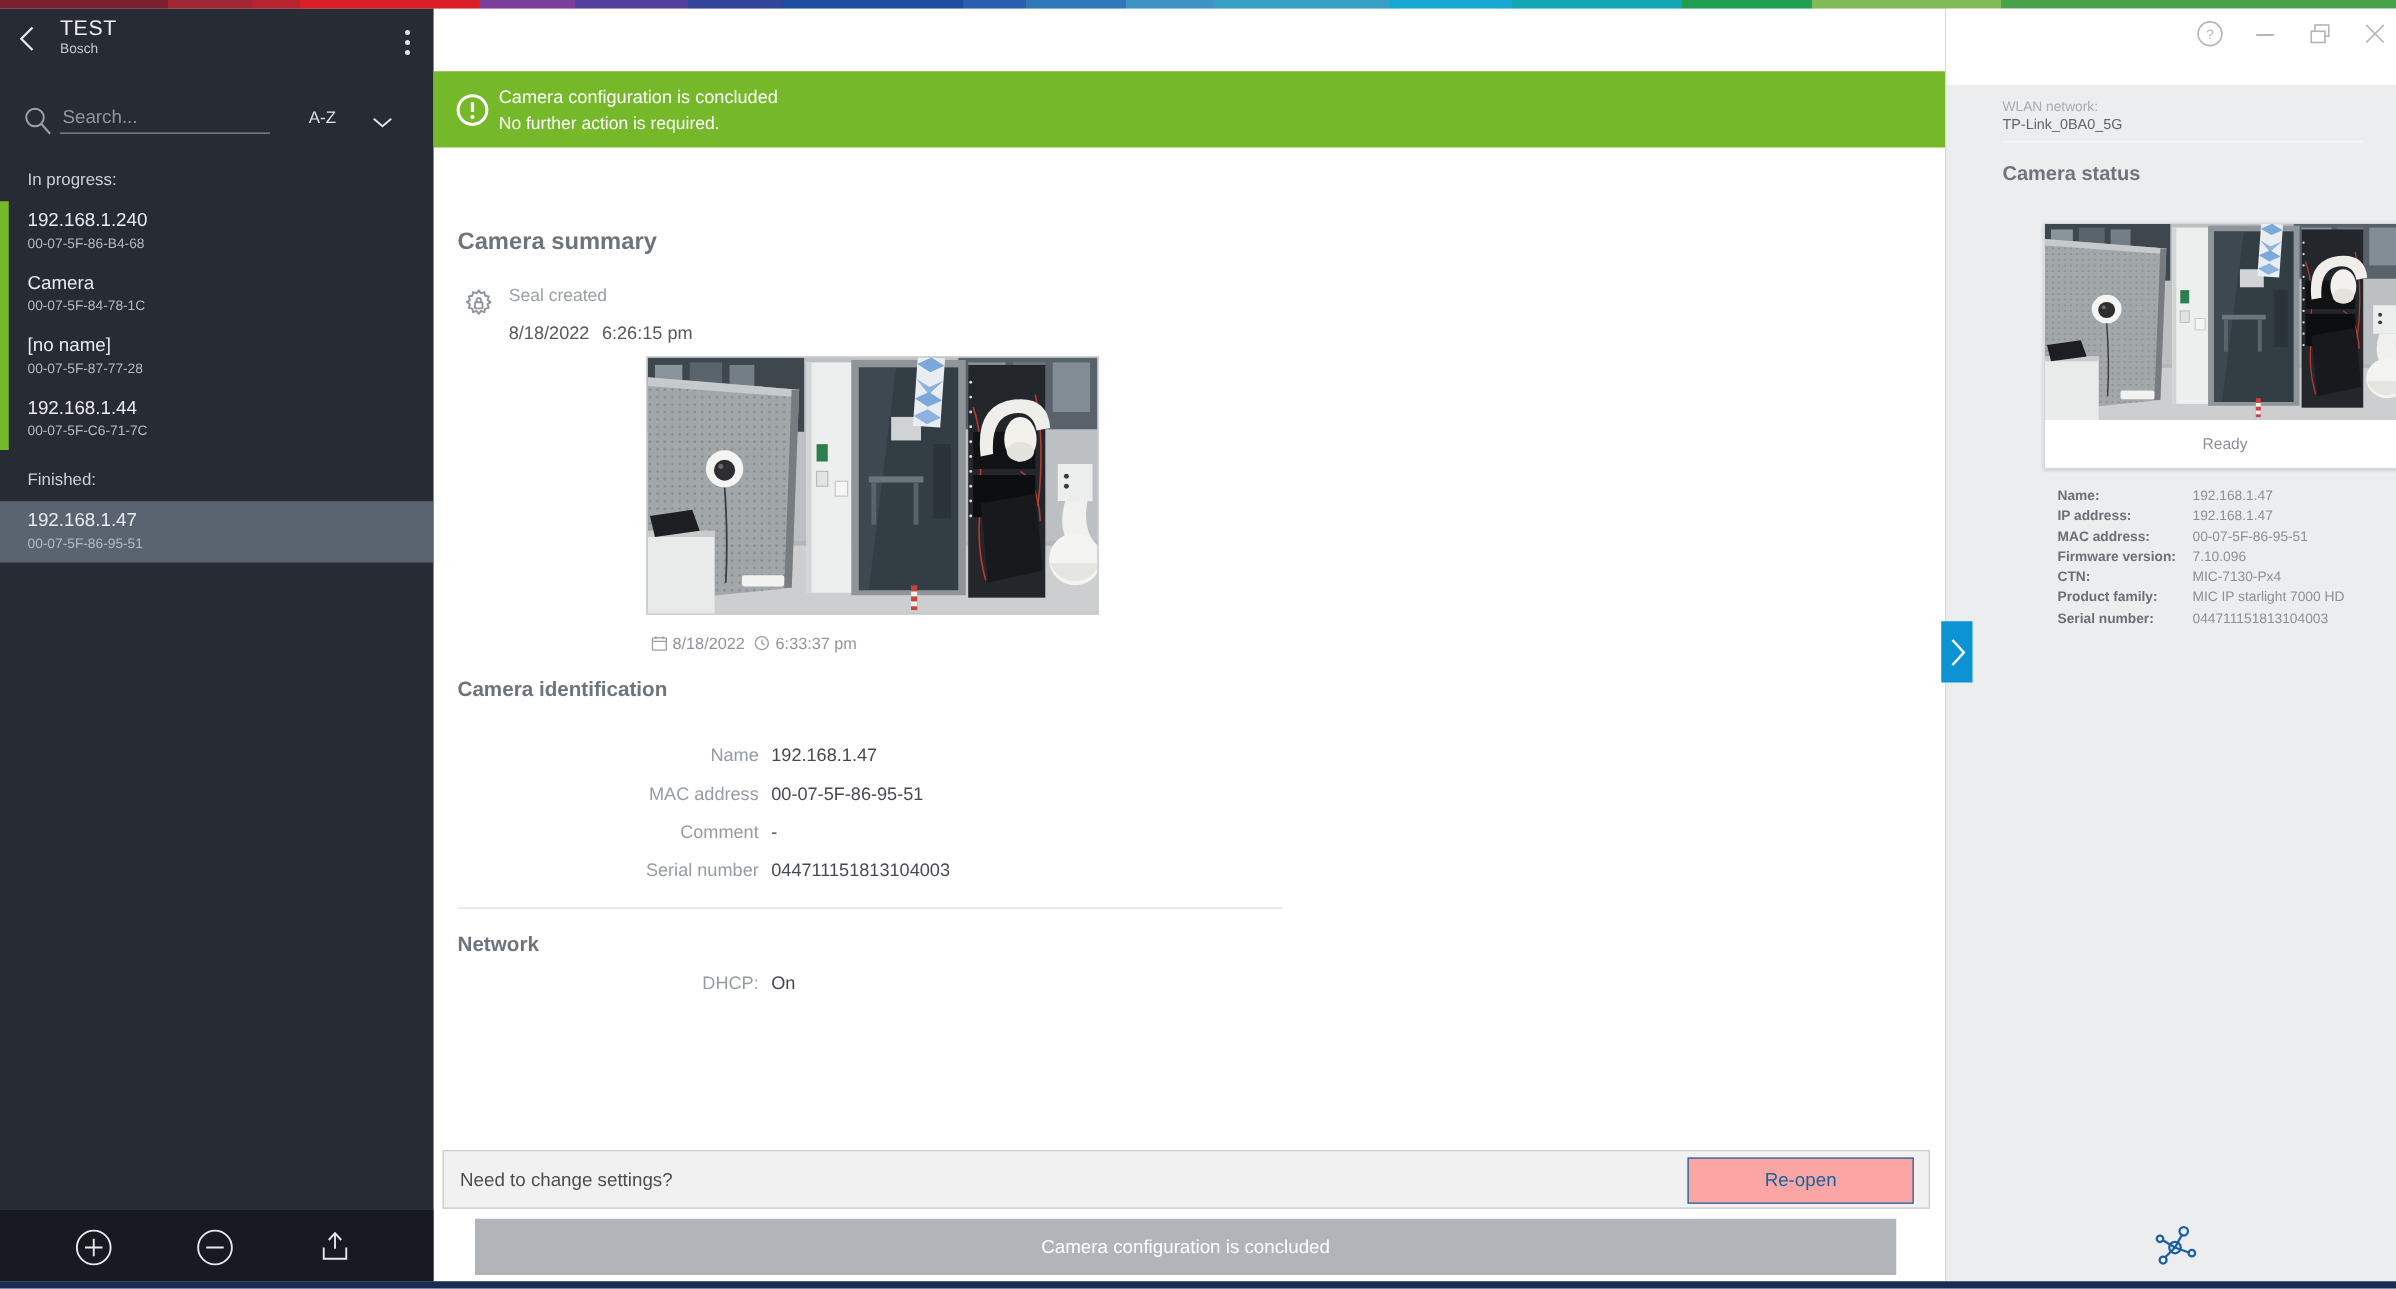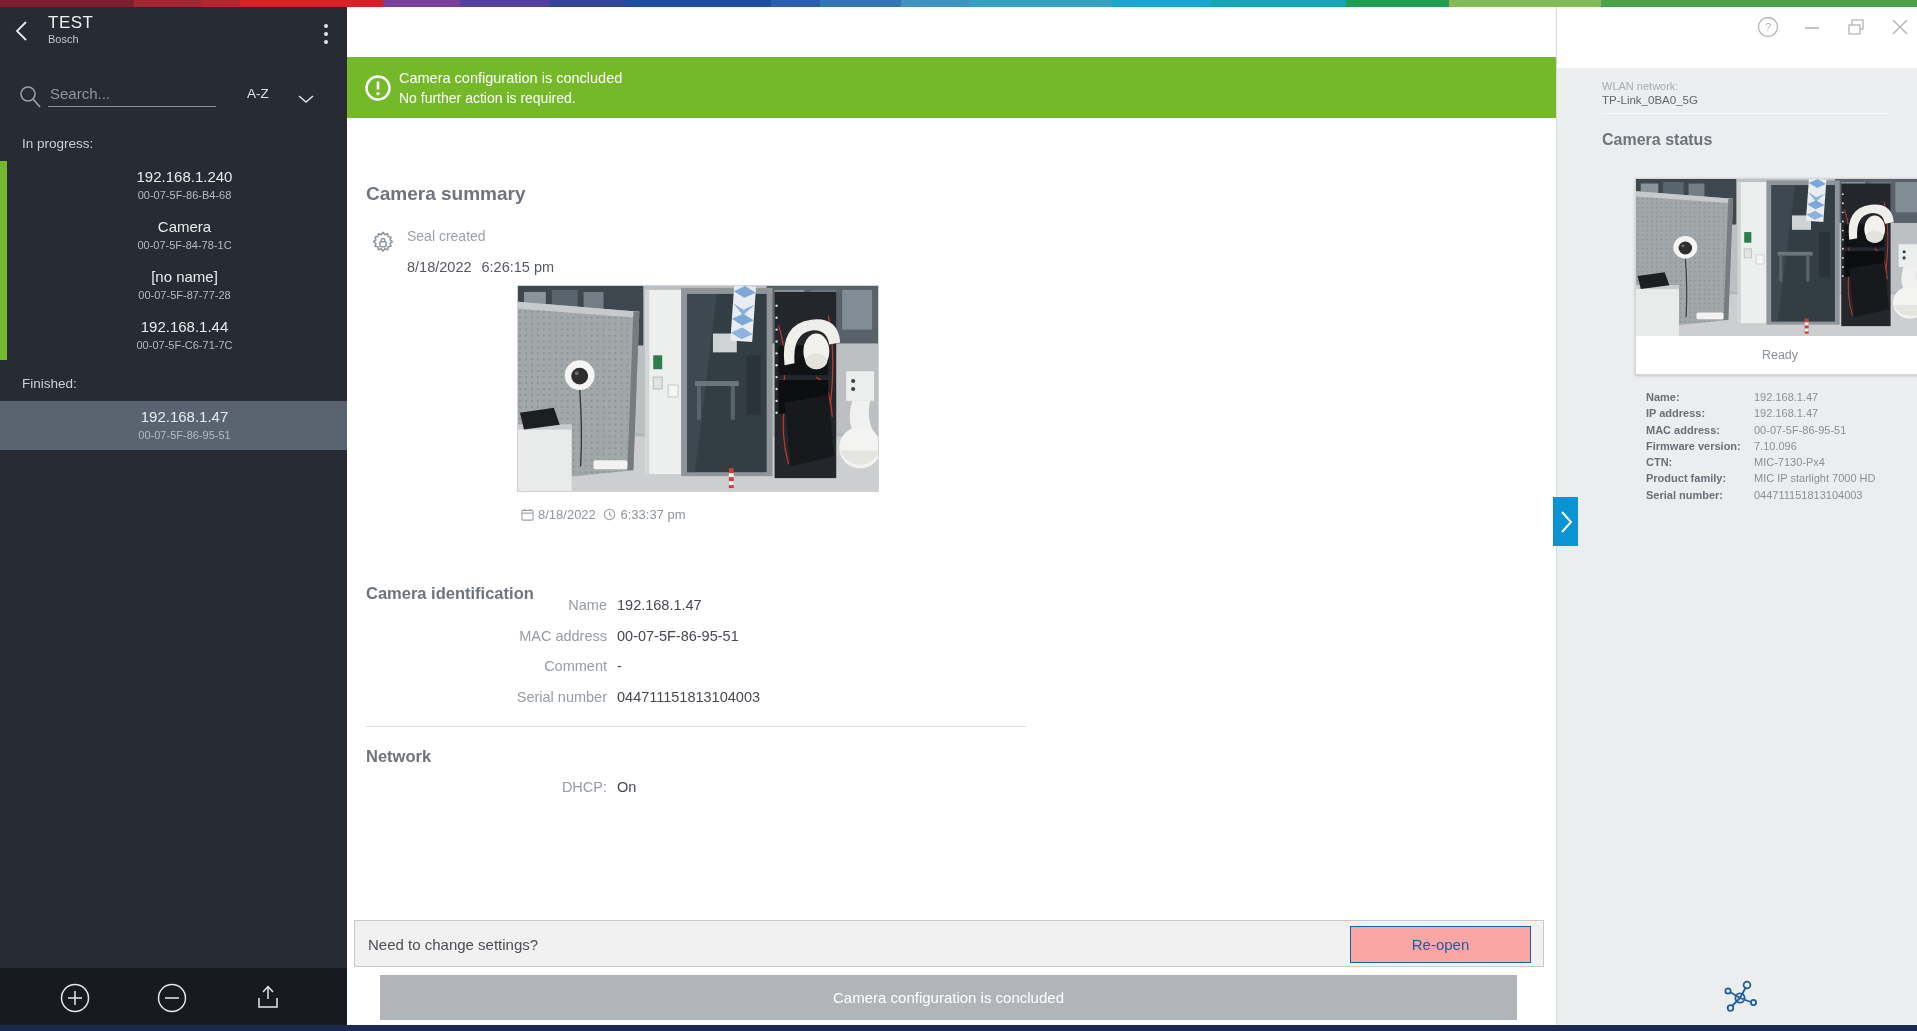--- a/index.html
+++ b/index.html
@@ -27,21 +27,21 @@
   .search-row{position:absolute;left:0;top:74px;width:347px;height:34px;}
   .search-icon{position:absolute;left:18px;top:3px;}
   .search-input{position:absolute;left:48px;top:0;width:168px;height:26px;background:transparent;
      border:none;border-bottom:1px solid #8b9199;color:#e7eaec;font-size:15px;
      font-family:"Liberation Sans",sans-serif;outline:none;}
   .search-input::placeholder{color:#8f969d;}
   .sort-label{position:absolute;left:247px;top:5px;font-size:13.5px;color:#dfe2e5;cursor:pointer;}
   .sort-chevron{position:absolute;left:297px;top:9px;cursor:pointer;}
   .section-label{position:absolute;left:22px;font-size:13.5px;color:#ccd1d5;}
   .green-bar{position:absolute;left:0;top:154px;width:7px;height:199px;background:#75b82a;}
-  .side-item{position:absolute;left:0;width:347px;height:49px;padding:7px 0 0 22px;cursor:pointer;text-align:center;}
+  .side-item{position:absolute;left:0;width:347px;height:49px;padding:7px 0 0 22px;cursor:pointer;}
   .side-item .si-name{font-size:15px;color:#e8eaec;line-height:18px;}
   .side-item .si-mac{font-size:11px;color:#b5bac0;line-height:16px;margin-top:1px;}
   .side-item.selected{background:#5a6470;}
   .sb-footer{position:absolute;left:0;bottom:0;width:347px;height:57px;background:#171a20;}
   .sb-footer .tool{position:absolute;top:14px;width:32px;height:32px;cursor:pointer;}
 
   
   .main{flex:1;background:#fff;position:relative;}
   .banner{position:absolute;left:0;top:50px;width:100%;height:61px;background:#75b82a;color:#fff;}
   .banner-icon{position:absolute;left:17px;top:17px;}
@@ -314,21 +314,21 @@
         <line x1="1" y1="5.5" x2="13" y2="5.5" stroke="#9aa0a6" stroke-width="1.2"></line>
         <line x1="4" y1="1" x2="4" y2="3.5" stroke="#9aa0a6" stroke-width="1.2"></line>
         <line x1="10" y1="1" x2="10" y2="3.5" stroke="#9aa0a6" stroke-width="1.2"></line>
       </svg><span>8/18/2022</span>
       <svg width="13" height="13" viewBox="0 0 14 14">
         <circle cx="7" cy="7" r="5.6" stroke="#9aa0a6" stroke-width="1.2" fill="none"></circle>
         <path d="M7 3.8 V7 l2.4 1.6" stroke="#9aa0a6" stroke-width="1.2" fill="none"></path>
       </svg><span>6:33:37 pm</span>
     </div>
 
-    <div class="h2" style="top:577px">Camera identification</div>
+    <div class="h2" style="top:536px">Camera identification</div>
     <div class="kv-rows">
       <div class="kv-row">
         <span class="kv-label">Name</span>
         <span class="kv-value">192.168.1.47</span>
       </div>
       <div class="kv-row">
         <span class="kv-label">MAC address</span>
         <span class="kv-value">00-07-5F-86-95-51</span>
       </div>
       <div class="kv-row">

